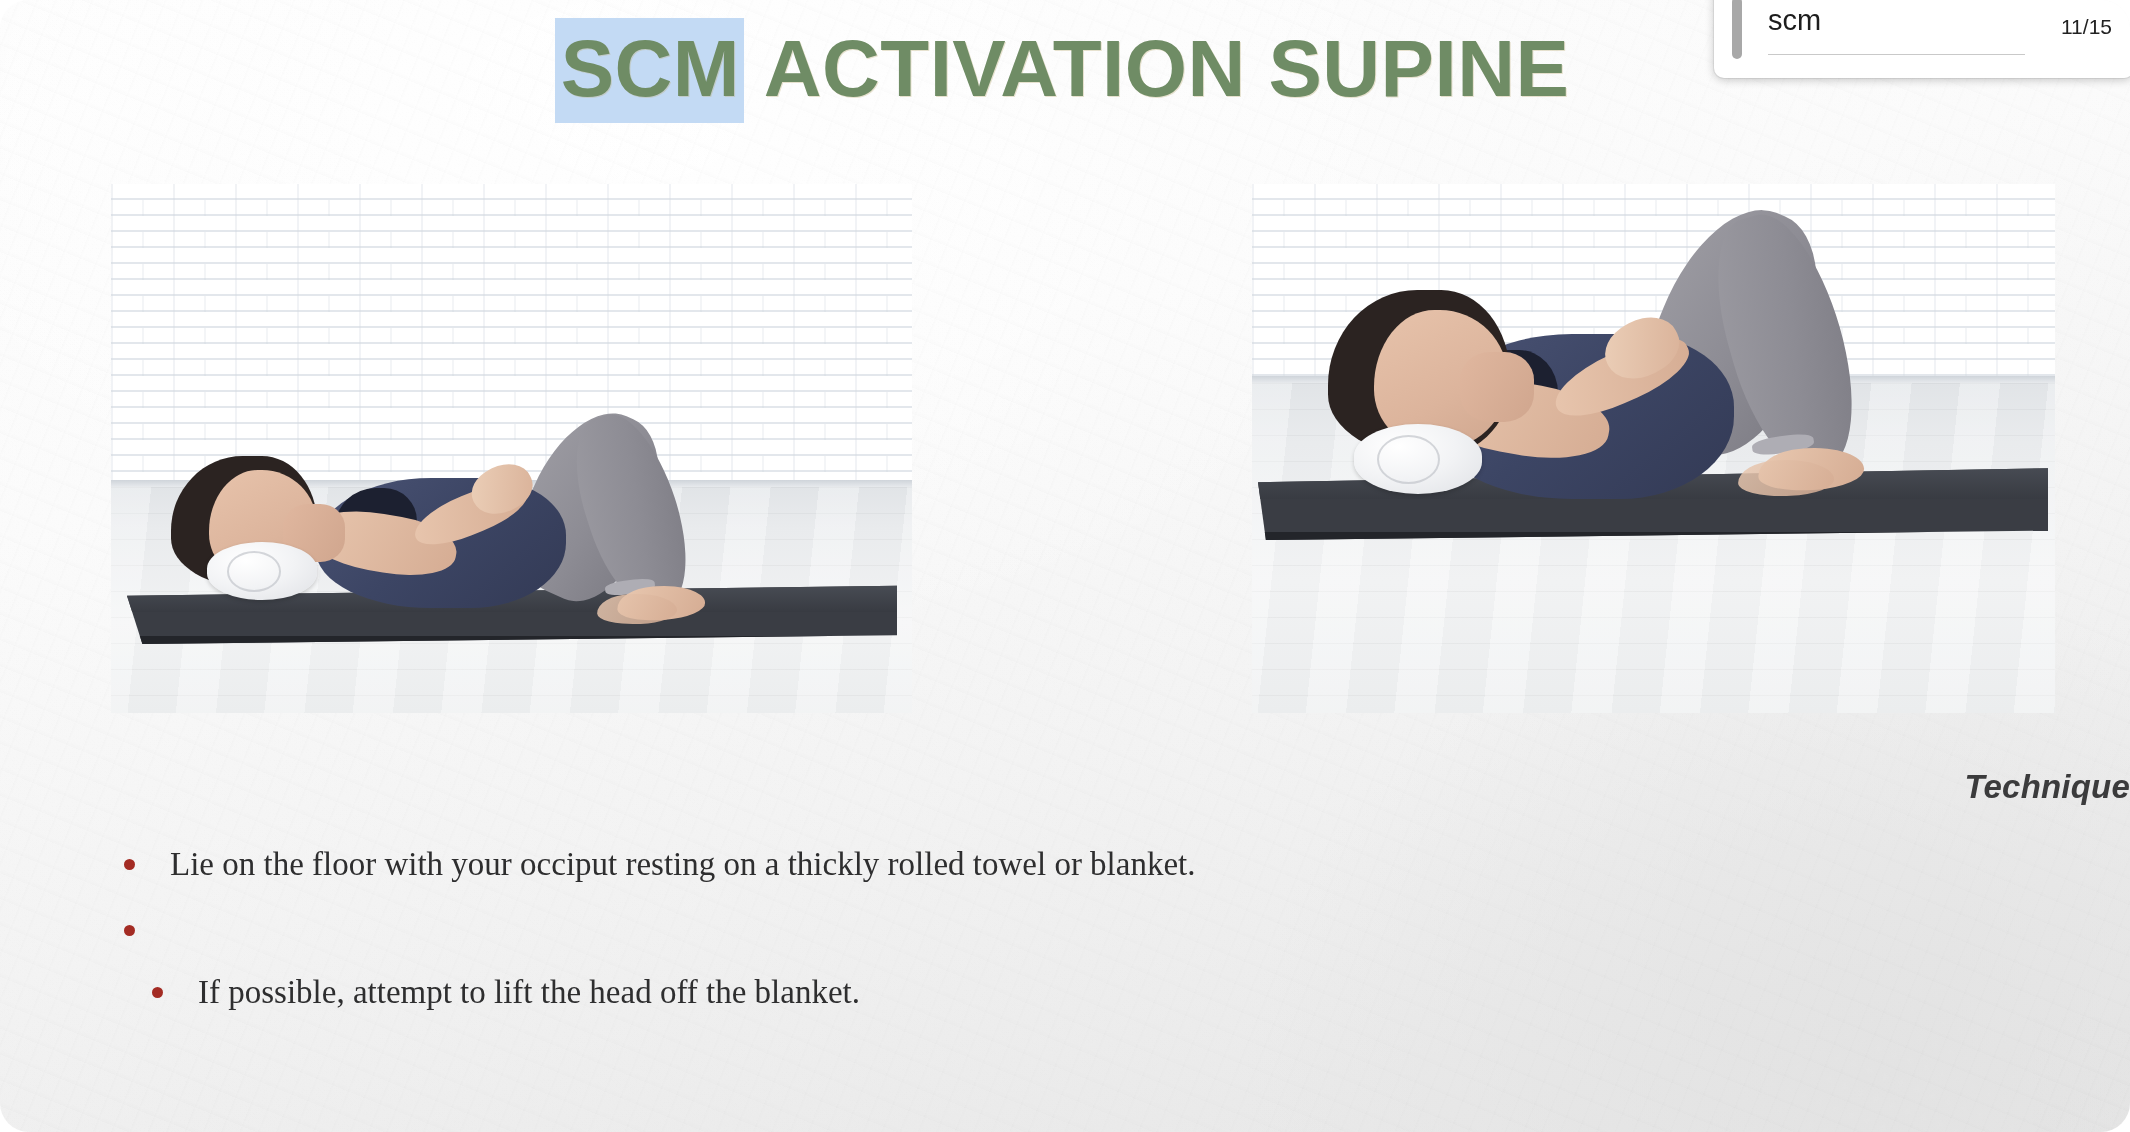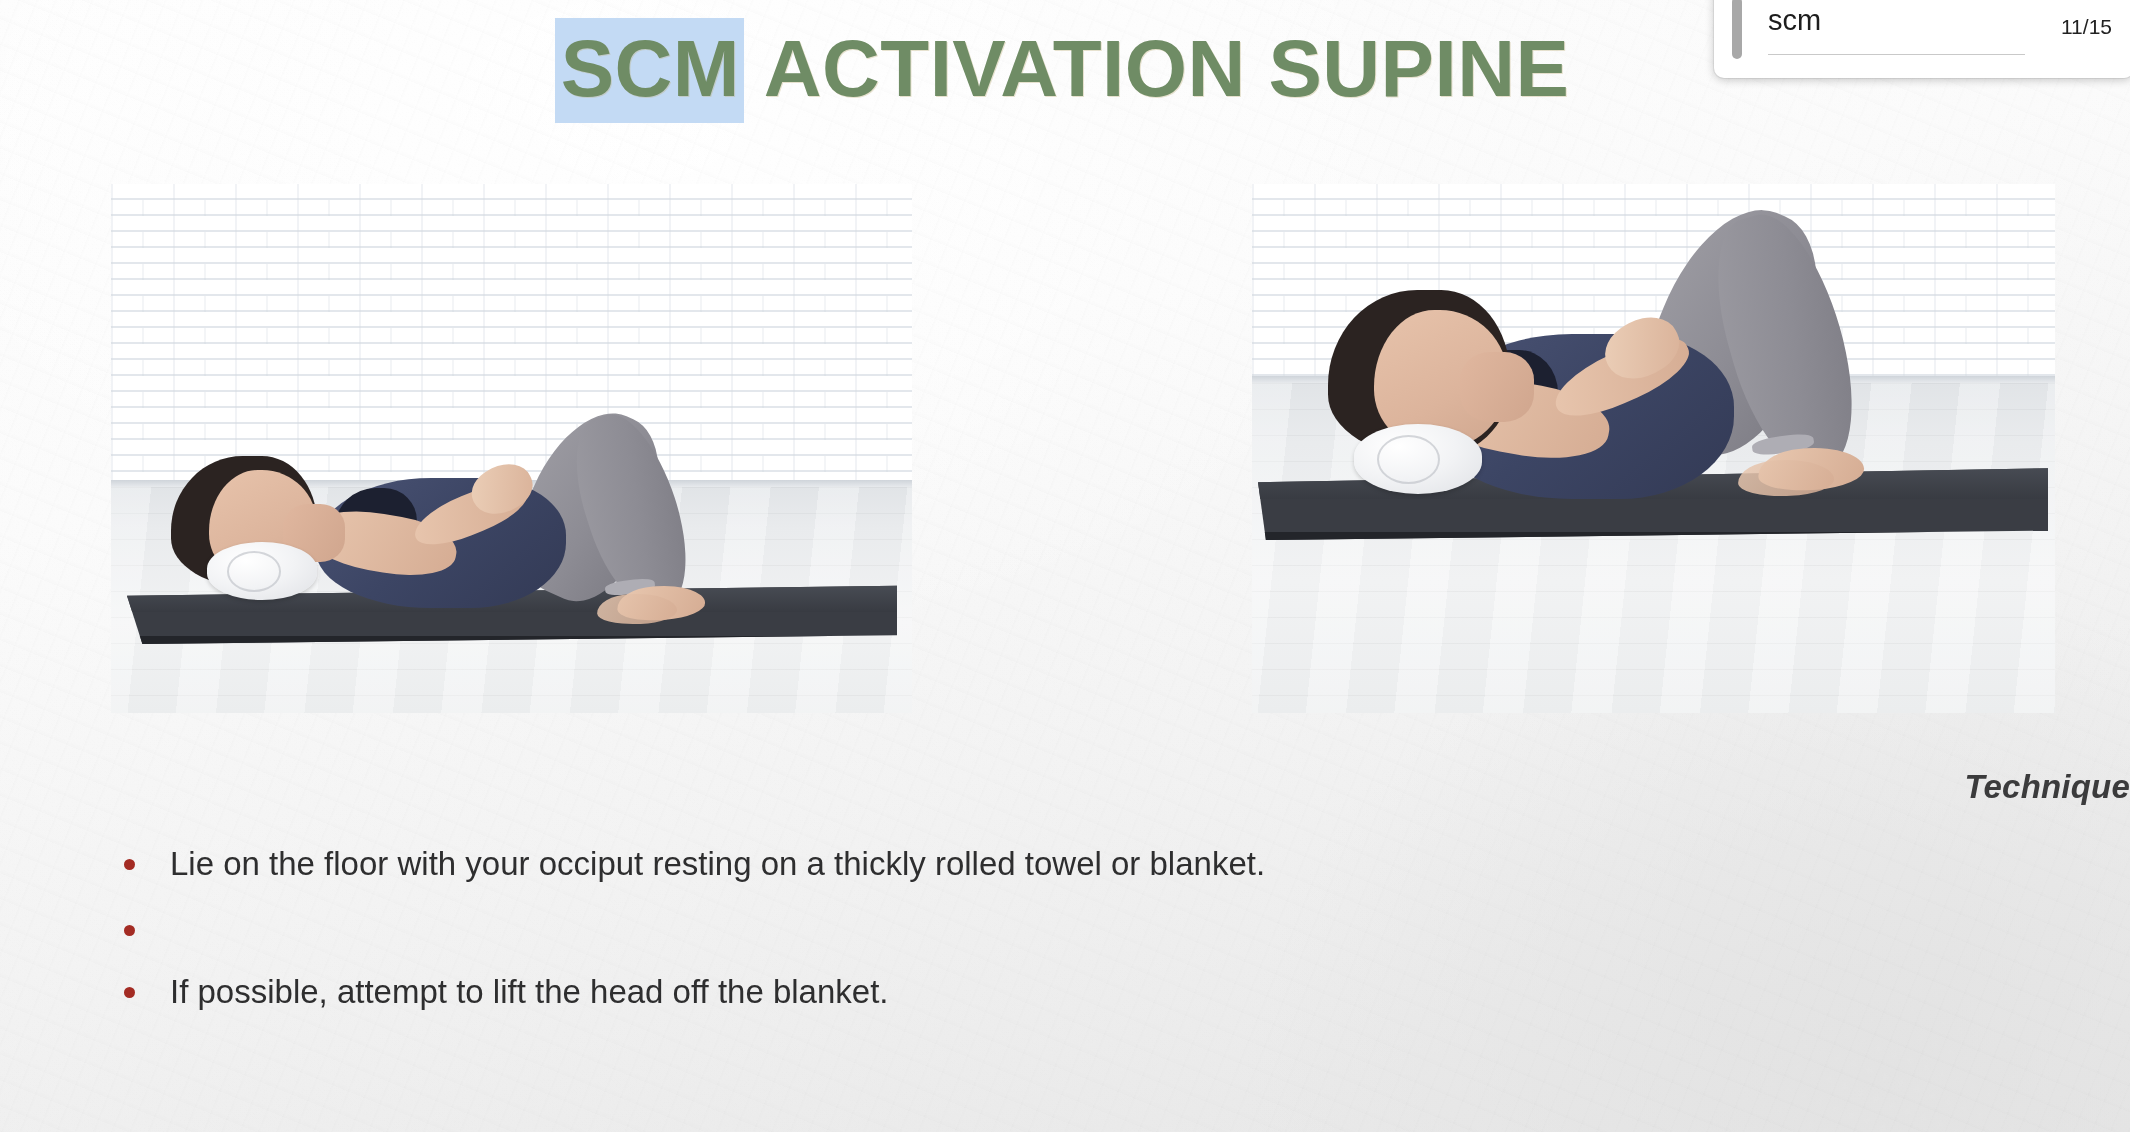--- a/index.html
+++ b/index.html
@@ -21,20 +21,21 @@
   #slide {
     position: absolute;
     left: 0; top: 0;
     width: 2130px;
     height: 1132px;
     background:
       radial-gradient(ellipse 1400px 900px at 30% 10%, rgba(255,255,255,0.95) 0%, rgba(255,255,255,0.0) 62%),
       radial-gradient(ellipse 900px 700px at 88% 95%, rgba(226,226,226,0.85) 0%, rgba(255,255,255,0.0) 70%),
       linear-gradient(168deg, #fdfdfd 0%, #fbfbfb 34%, #f3f3f3 62%, #eaeaea 86%, #e6e6e6 100%);
     overflow: hidden;
+    border-radius: 29px;
   }
 
   
   #slide::before {
     content: "";
     position: absolute;
     inset: 0;
     pointer-events: none;
     background:
       repeating-linear-gradient(112deg, rgba(0,0,0,0.012) 0px, rgba(0,0,0,0.0) 3px, rgba(255,255,255,0.02) 9px, rgba(0,0,0,0.0) 17px),
@@ -220,41 +221,41 @@
     font-size: 33px;
     color: #3b3b3c;
     font-weight: bold;
     letter-spacing: .2px;
   }
   .sub-head.italic { font-style: italic; }
 
   #technique-head { margin-top: 28px; text-align: right; }
   #variation-head { margin-top: 19px; }
 
-  .bullets { margin-top: 36px; }
+  .bullets { margin-top: 36px; font-family: Liberation Serif, serif; }
   .bullet-row {
     display: flex;
     align-items: flex-start;
     padding-left: 124px;
     margin-bottom: 22px;
   }
   .bullet-dot {
     width: 11px; height: 11px;
     border-radius: 50%;
     background: #a32b23;
     margin-top: 17px;
     margin-right: 35px;
     flex: 0 0 auto;
   }
   .bullet-text {
     font-size: 33px;
     line-height: 1.34;
     color: #2e2e2f;
   }
-  #variation-bullets { margin-top: 34px; }
+  #variation-bullets { margin-top: 34px; margin-left: 28px; }
 
   
   #search-overlay {
     position: absolute;
     left: 1714px;
     top: -32px;
     width: 420px;
     height: 110px;
     background: #ffffff;
     border-radius: 10px;

